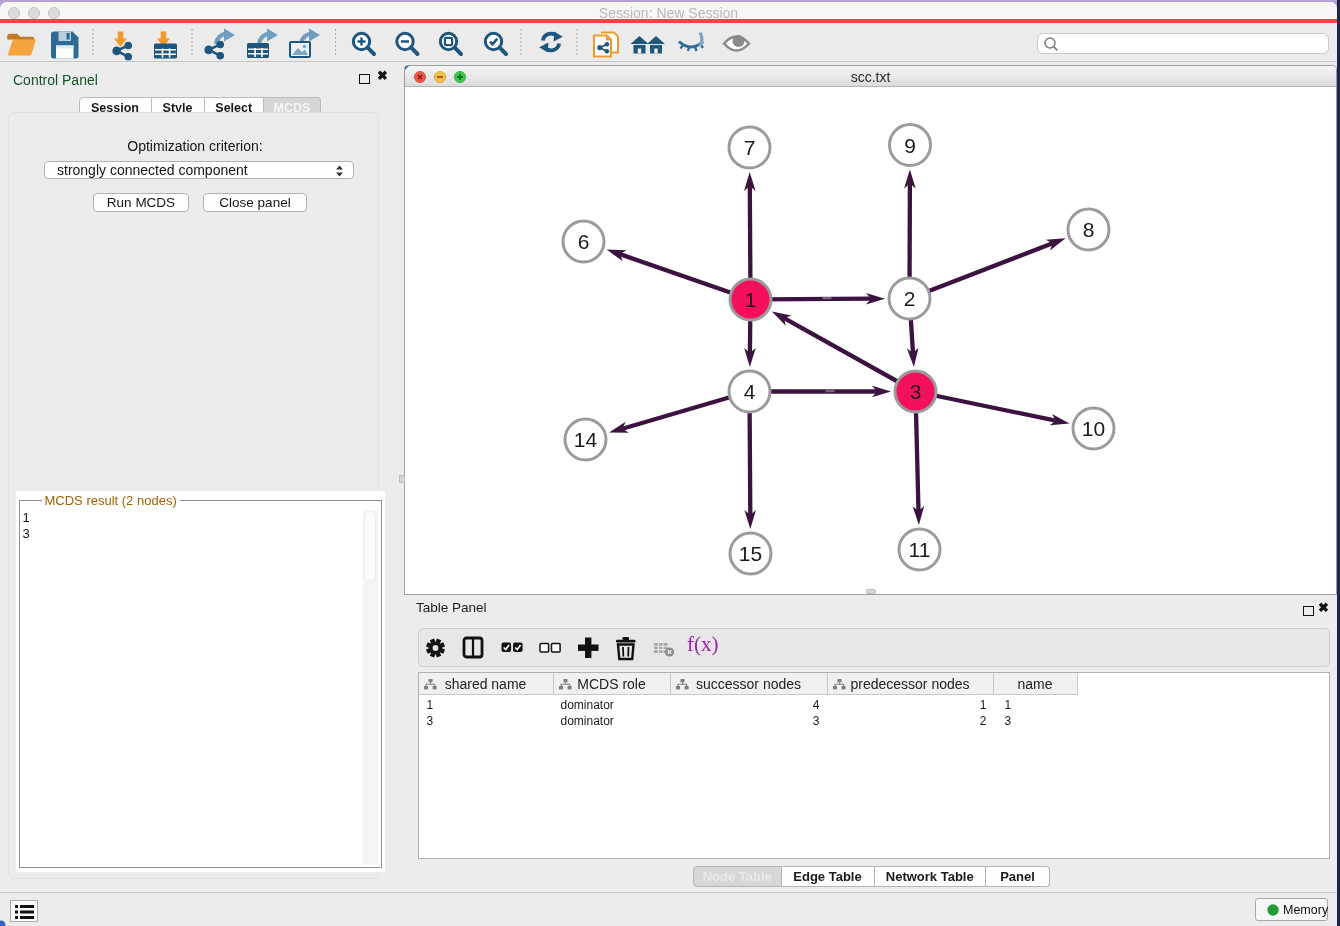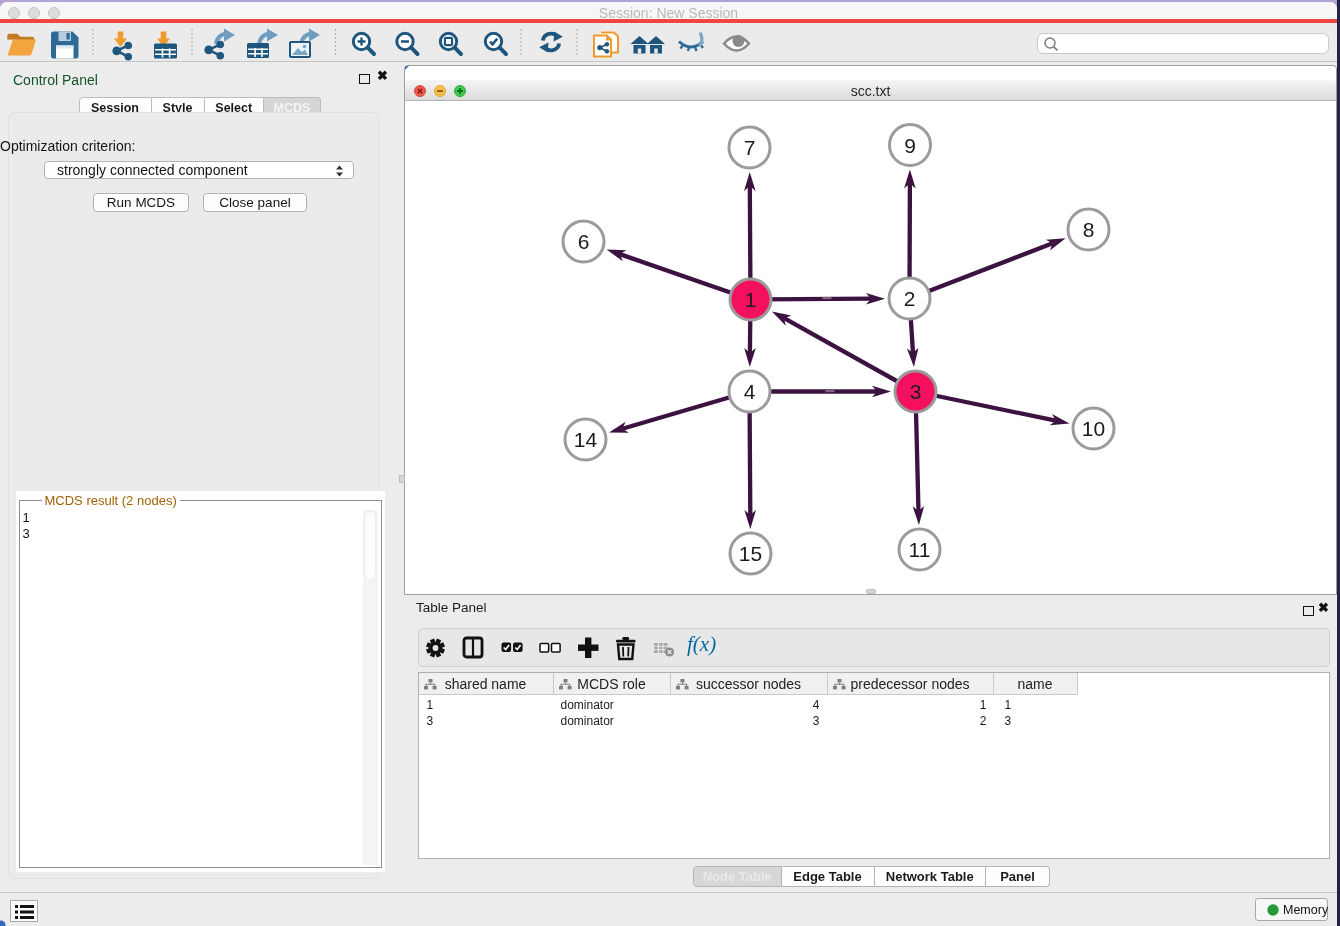--- a/index.html
+++ b/index.html
@@ -17,44 +17,44 @@
 #search { position:absolute; left:1037px; top:31px; width:292px; height:20.5px; background:#fff;
   border:1px solid #c9c9c9; border-radius:6px; }
 
 #cp-title { position:absolute; left:13px; top:69.5px; font-size:14px; color:#14532d;text-align:center; }
 .sqico { position:absolute; top:71.5px; width:10.5px; height:10.5px; border:1.6px solid #111; background:transparent; }
 .xico { position:absolute; font-size:13px; font-weight:bold; color:#111; top:66px; }
 .tab { position:absolute; top:94.5px; height:21px; background:#fefefe; border:1px solid #bcbcbc;
   font-size:12.5px; font-weight:600; color:#191919; text-align:center; line-height:20px; }
 #cp-inner { position:absolute; left:8px; top:109.5px; width:371px; height:767px; background:#ebebeb;
   border:1px solid #e0e0e0; border-radius:6px; }
-#optlabel { position:absolute; left:0; top:135.5px; width:390px; font-size:14px; color:#151515; }
+#optlabel { position:absolute; left:0; top:135.5px; width:390px; text-align:center; font-size:14px; color:#151515; }
 #combo { position:absolute; left:44px; top:158.5px; width:310px; height:18.5px; background:#fff;
   border:1px solid #b3b3b3; border-radius:4px; font-size:14px; color:#151515; line-height:17px; padding-left:12px; }
 .btn { position:absolute; top:191px; height:19px; background:#fdfdfd; border:1px solid #b3b3b3;
   border-radius:4px; font-size:13.5px; color:#151515; text-align:center; line-height:17px; }
 #resultpane { position:absolute; left:16px; top:489px; width:369px; height:381px; background:#ffffff; }
 #fieldset { position:absolute; left:2.5px; top:9px; width:363px; height:368px; border:1px solid #8f8f8f; }
 #fslegend { position:absolute; left:2px; top:-8px; background:#fff; padding:0 3px; font-size:13px; color:#a16207;margin-left:20px; }
 #fstext { position:absolute; left:3px; top:9px; font-size:13px; color:#111; line-height:16px; }
 #fsscroll { position:absolute; right:3px; top:9px; width:15px; height:355px; background:#f4f4f4; }
 #fsthumb { position:absolute; left:1.5px; top:0.5px; width:12px; height:70px; background:#fcfcfc; border:1px solid #ededed; border-radius:6px; }
 
 #netwin { position:absolute; left:404px; top:62.5px; width:933px; height:530.5px;
   border:1px solid #9e9e9e; border-radius:4px 4px 0 0; background:#fff; }
-#nettitle { position:absolute; left:0; top:14px; width:931px; height:21.5px;
+#nettitle { position:absolute; left:0; top:0; width:931px; height:21.5px;
   background:linear-gradient(#f5f5f5,#dcdcdc); border-bottom:1px solid #b4b4b4; border-radius:4px 4px 0 0; }
 .mtl { position:absolute; top:5px; width:12px; height:12px; border-radius:50%; }
 #netname { position:absolute; top:3px; left:0; width:931px; text-align:center; font-size:14px; color:#2a2a2a; }
 
 #tp-title { position:absolute; left:416px; top:598px; font-size:13.5px; color:#1c1c1c; }
 #tptb { position:absolute; left:418px; top:626px; width:912px; height:38.5px; background:#e7e7e7;
   border:1px solid #cdcdcd; border-radius:5px; }
-#fx { position:absolute; left:687px; top:630px; font-family:"Liberation Serif",serif; font-style:italic;
-  font-size:21px; color:#0369a1; }
+#fx { position:absolute; left:687px; top:630px; font-family:"Liberation Serif",serif; 
+  font-size:21px; color:#a21caf; }
 #tbl { position:absolute; left:417.5px; top:669.5px; width:912px; height:187.5px; background:#fff;
   border:1px solid #b0b0b0; }
 .hcell { position:absolute; top:0; height:22.5px; background:#f0f0f0; border-right:1px solid #c9c9c9;
   border-bottom:1px solid #c9c9c9; font-size:14px; color:#222; text-align:center; line-height:22px; }
 .hico { position:absolute; left:5px; top:6px; line-height:0; }
 .cell { position:absolute; font-size:12px; color:#1a1a1a; height:16px; line-height:16px; }
 .btab { position:absolute; top:864px; height:21px; background:#fdfdfd; border:1px solid #b5b5b5;
   font-size:13px; font-weight:600; color:#1a1a1a; text-align:center; line-height:19px; }
 #statusbar { position:absolute; left:0; top:889.5px; width:1337px; height:36px;
   background:#ececec; border-top:1px solid #cccccc; }

